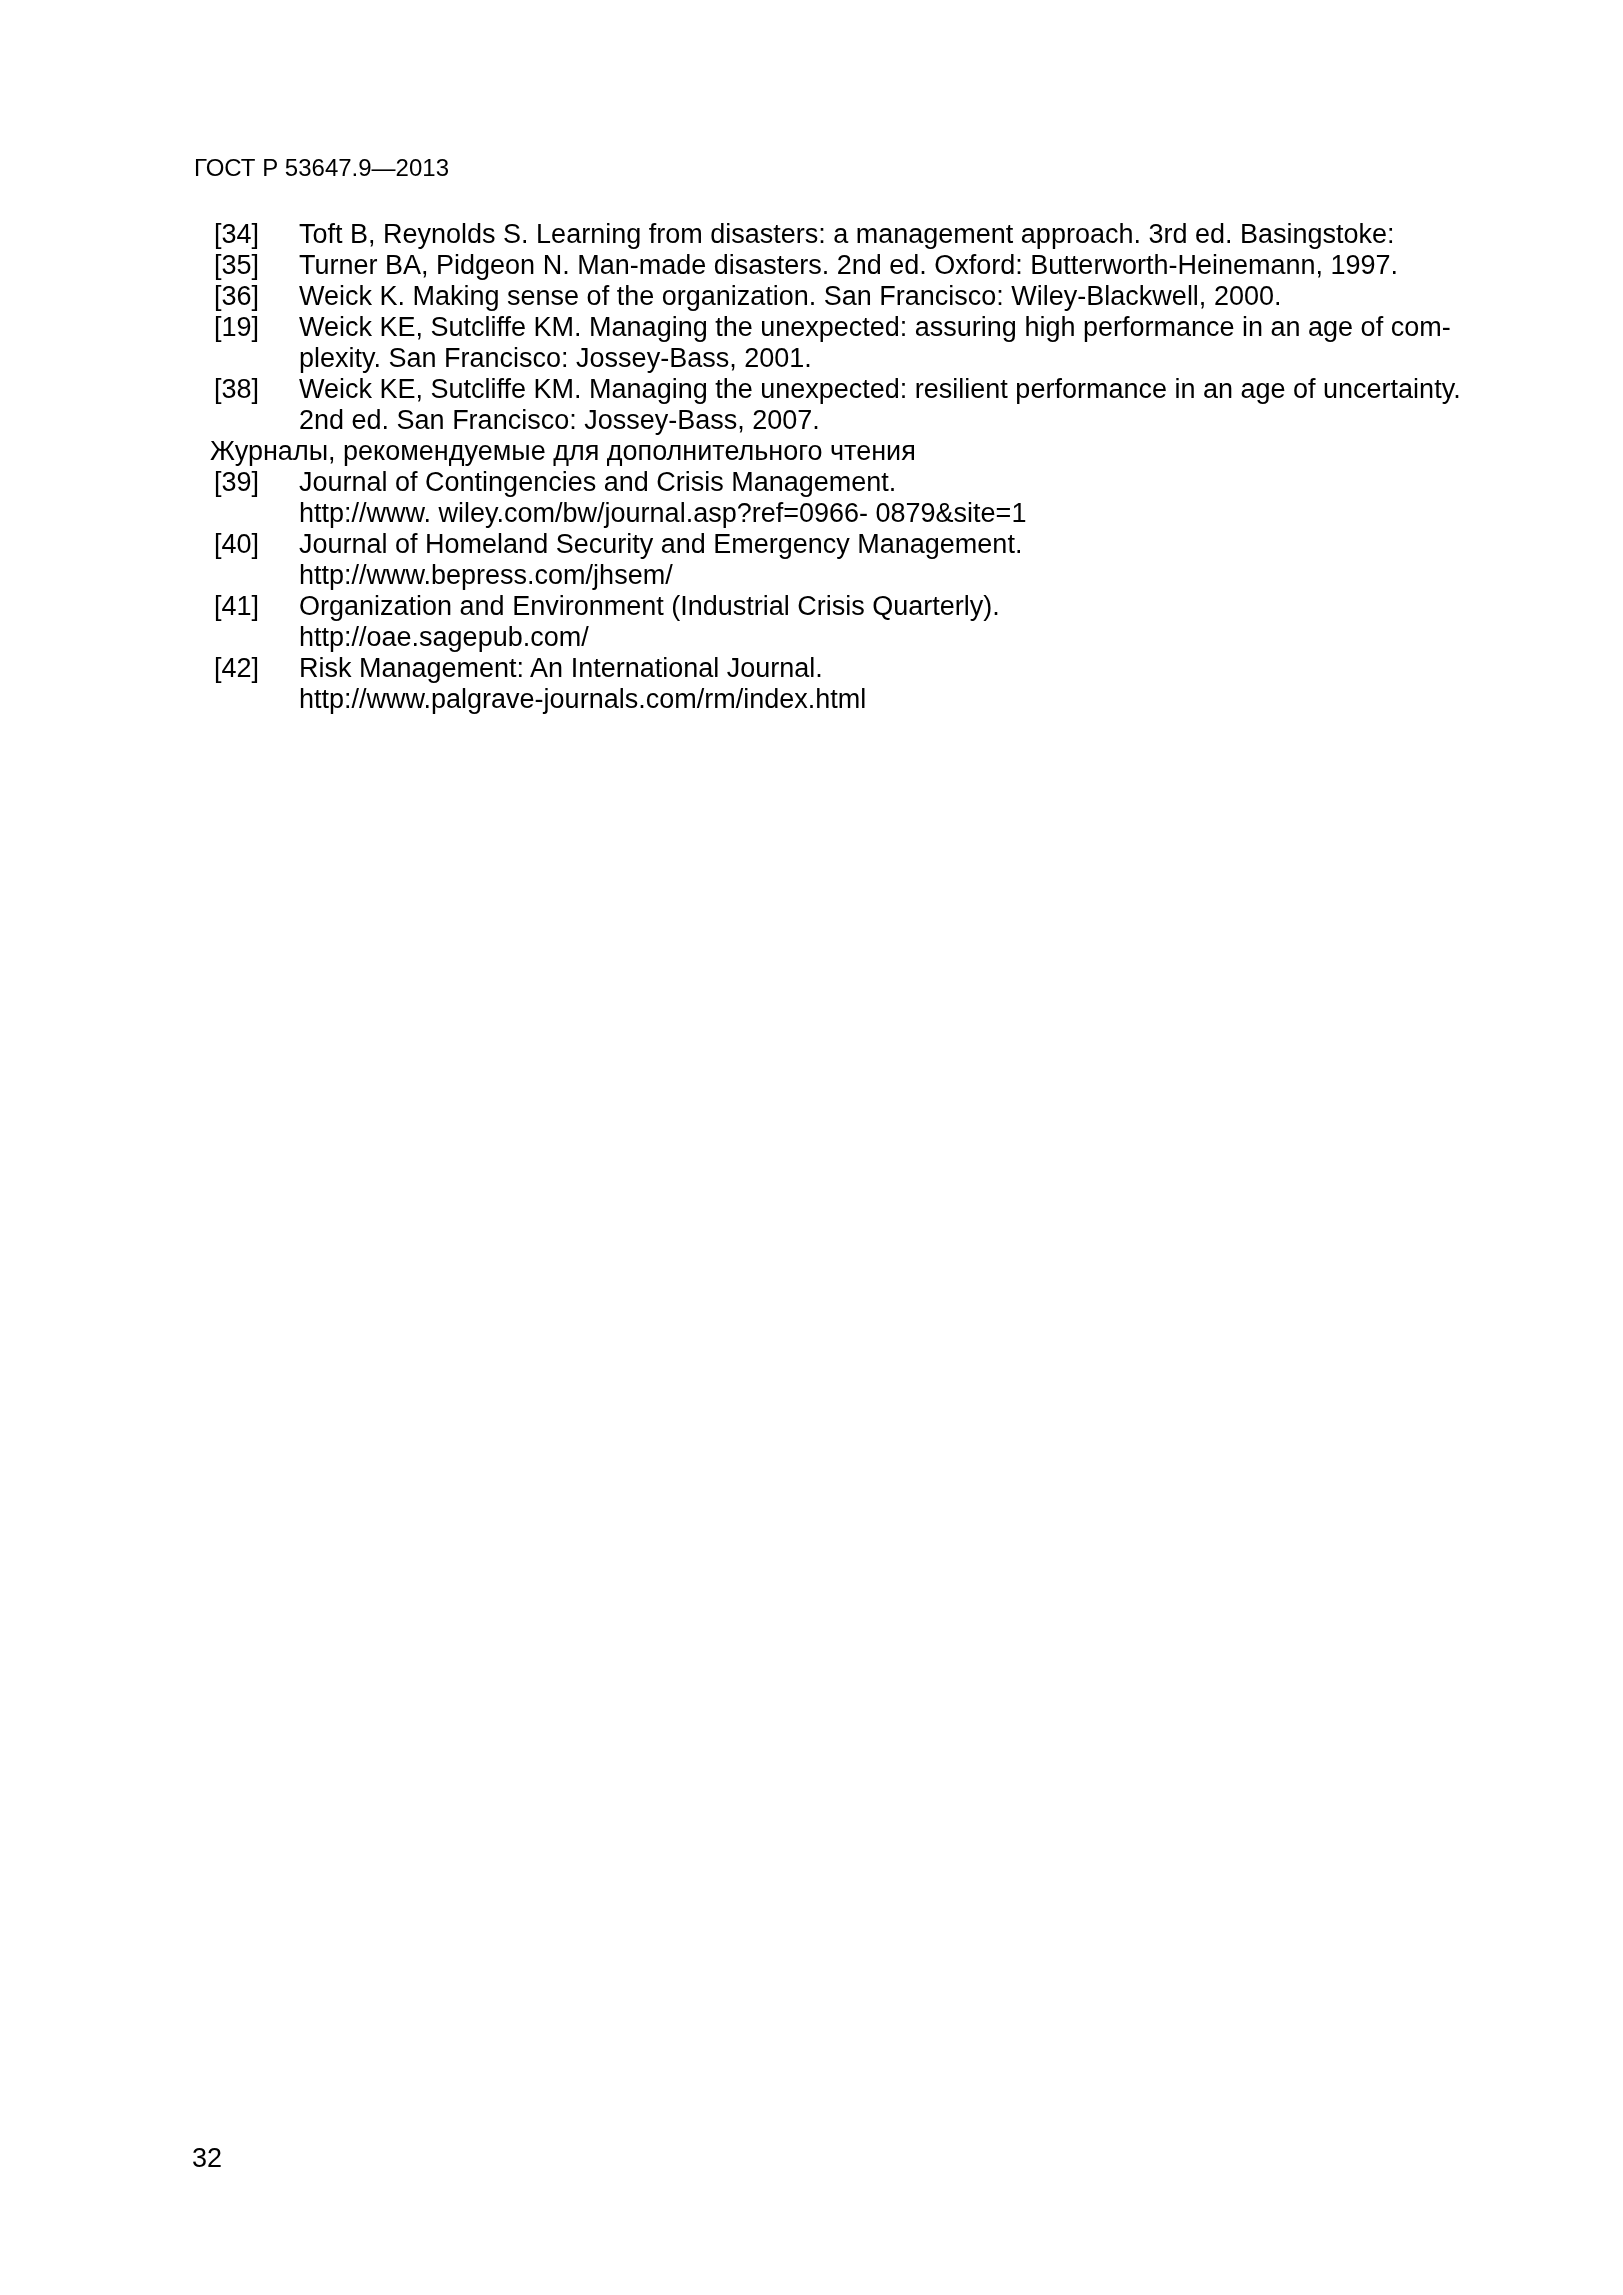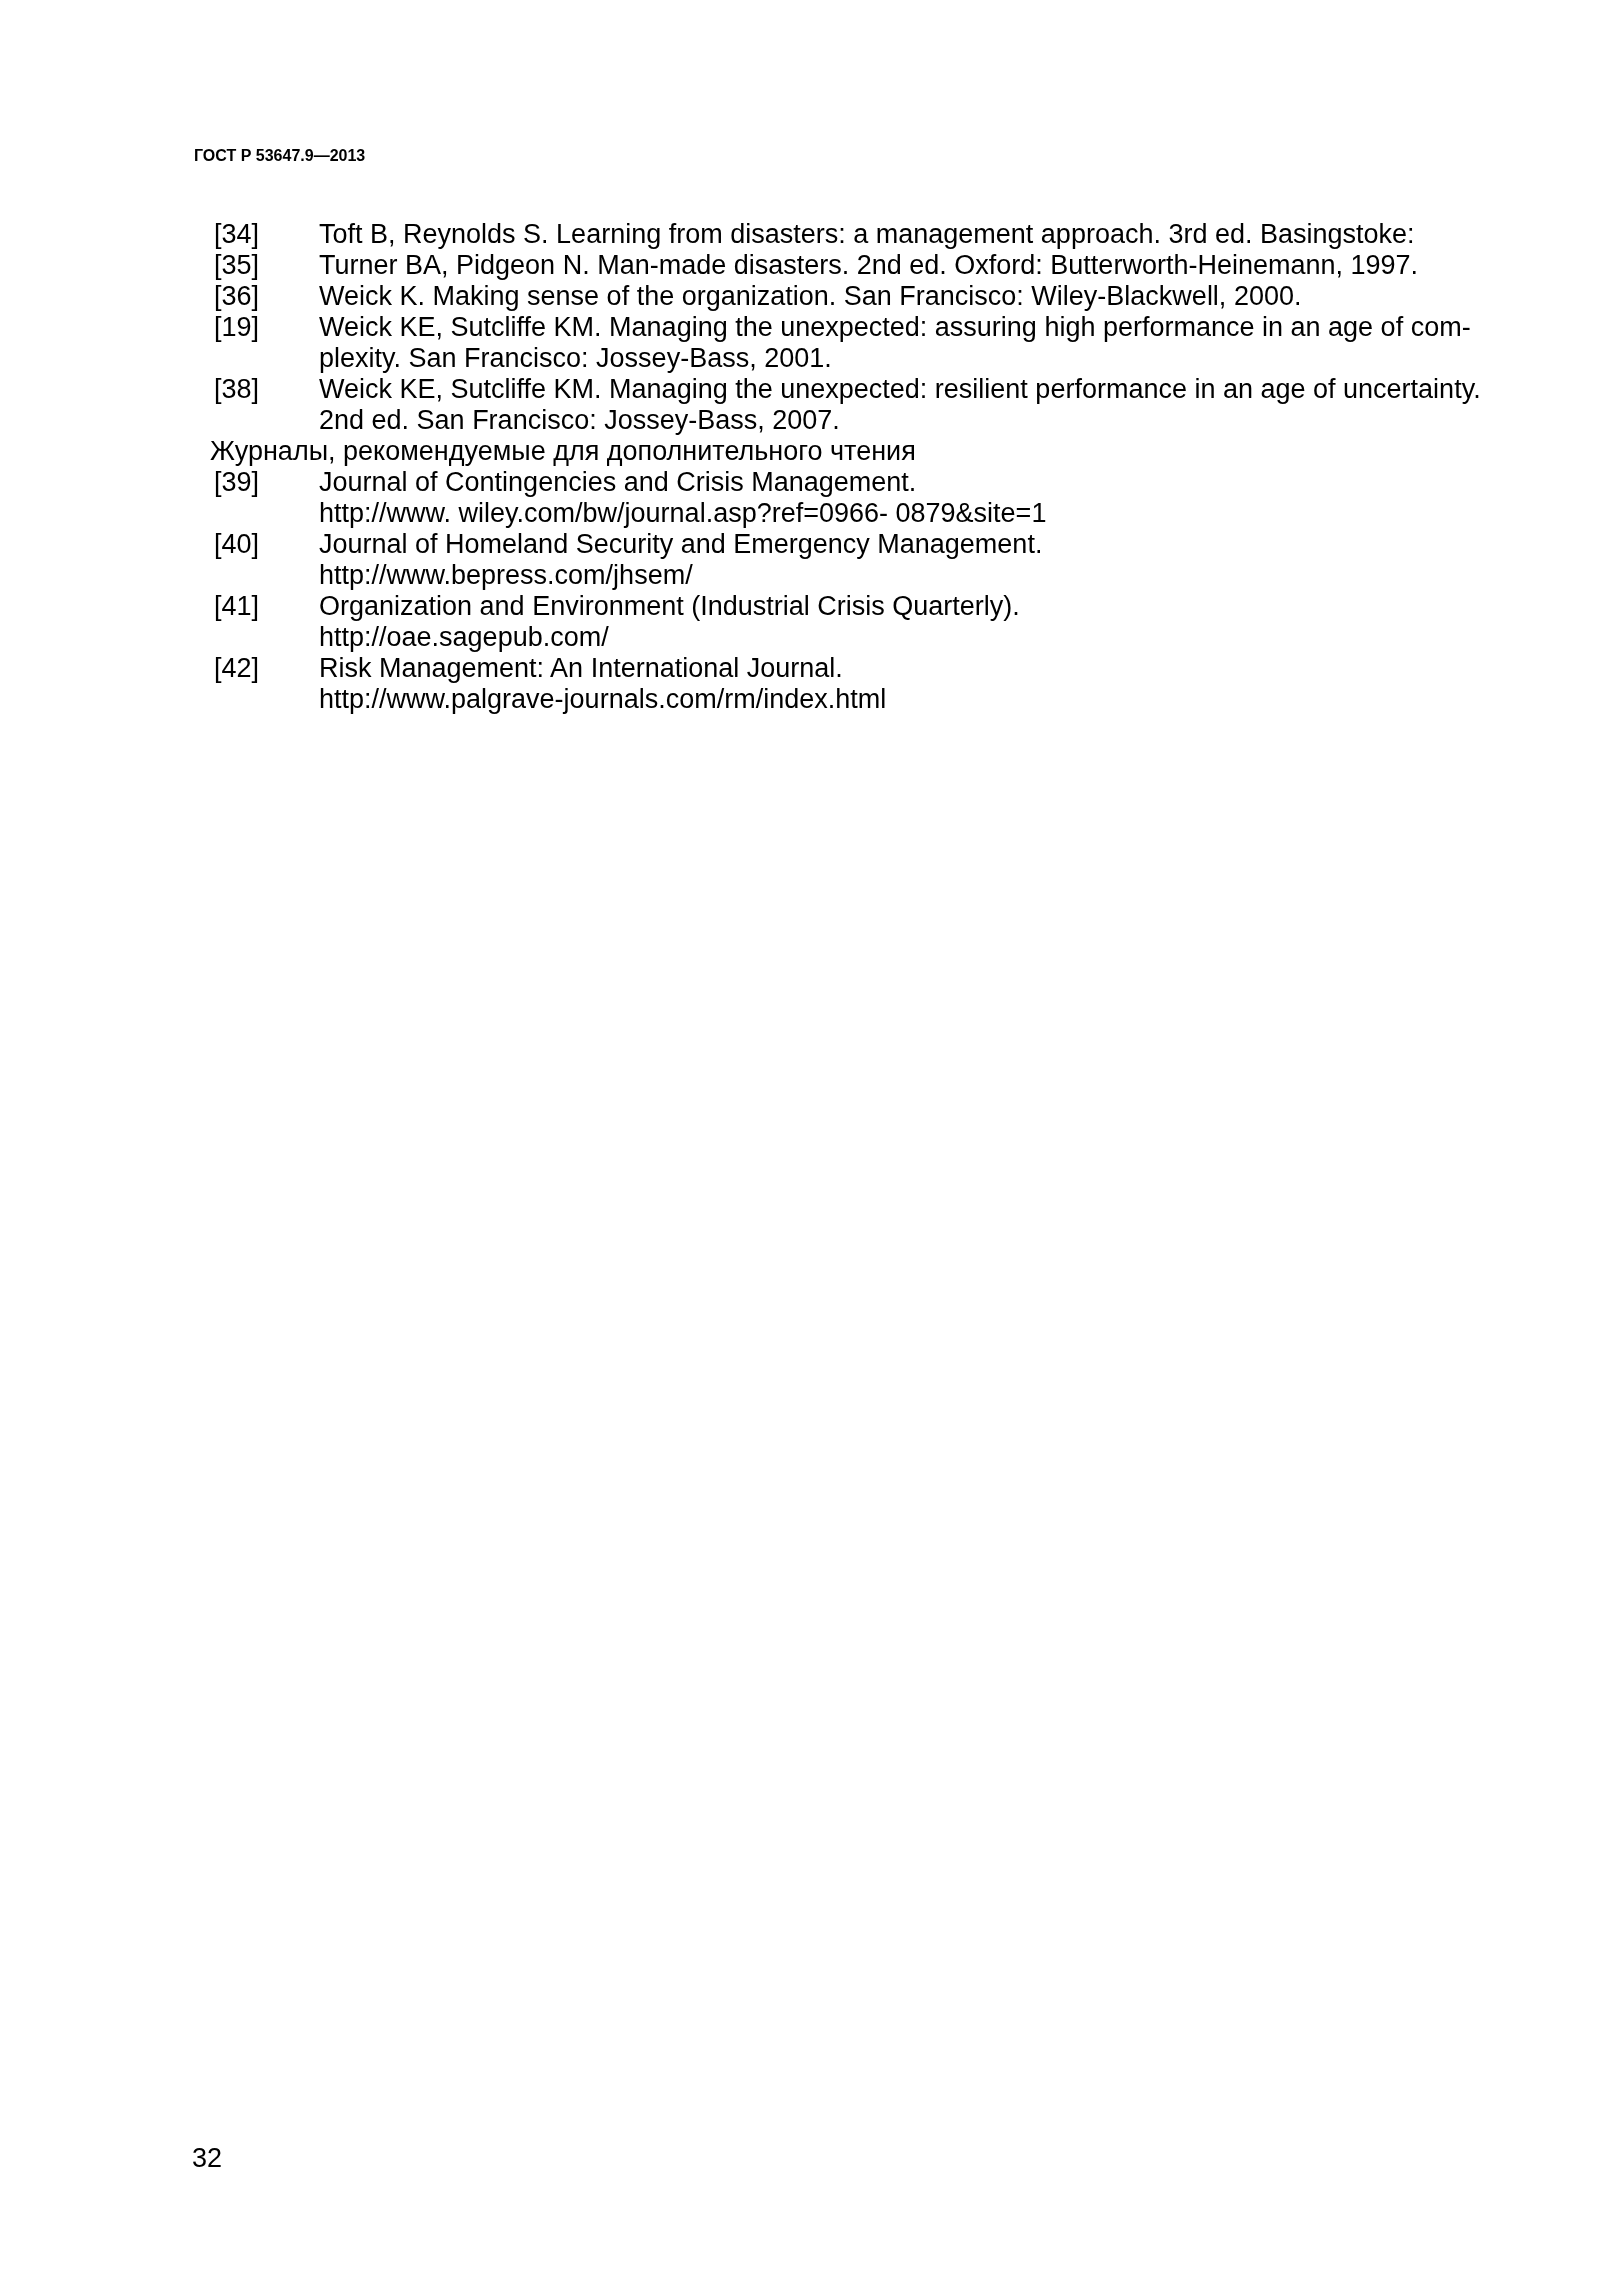--- a/index.html
+++ b/index.html
@@ -12,38 +12,37 @@
     width: 1623px;
     height: 2295px;
     background: #ffffff;
     color: #000000;
     font-family: "Liberation Sans", sans-serif;
     overflow: hidden;
   }
   .doc-header {
     position: absolute;
     left: 194px;
-    top: 140px;
-    font-size: 16px;
-    font-weight: bold;
+    top: 152px;
+    font-size: 24px;
+    font-weight: normal;
     line-height: 31px;
     white-space: pre;
   }
   .ref-list {
     position: absolute;
     left: 214px;
     top: 219px;
     width: 1309px;
     font-size: 27px;
     line-height: 31px;
   }
   .ref-row {
     display: flex;
     align-items: flex-start;
-    gap: 20px;
   }
   .ref-num {
     width: 85px;
     flex: none;
     white-space: pre;
   }
   .ref-body {
     flex: 1;
     min-width: 0;
   }

